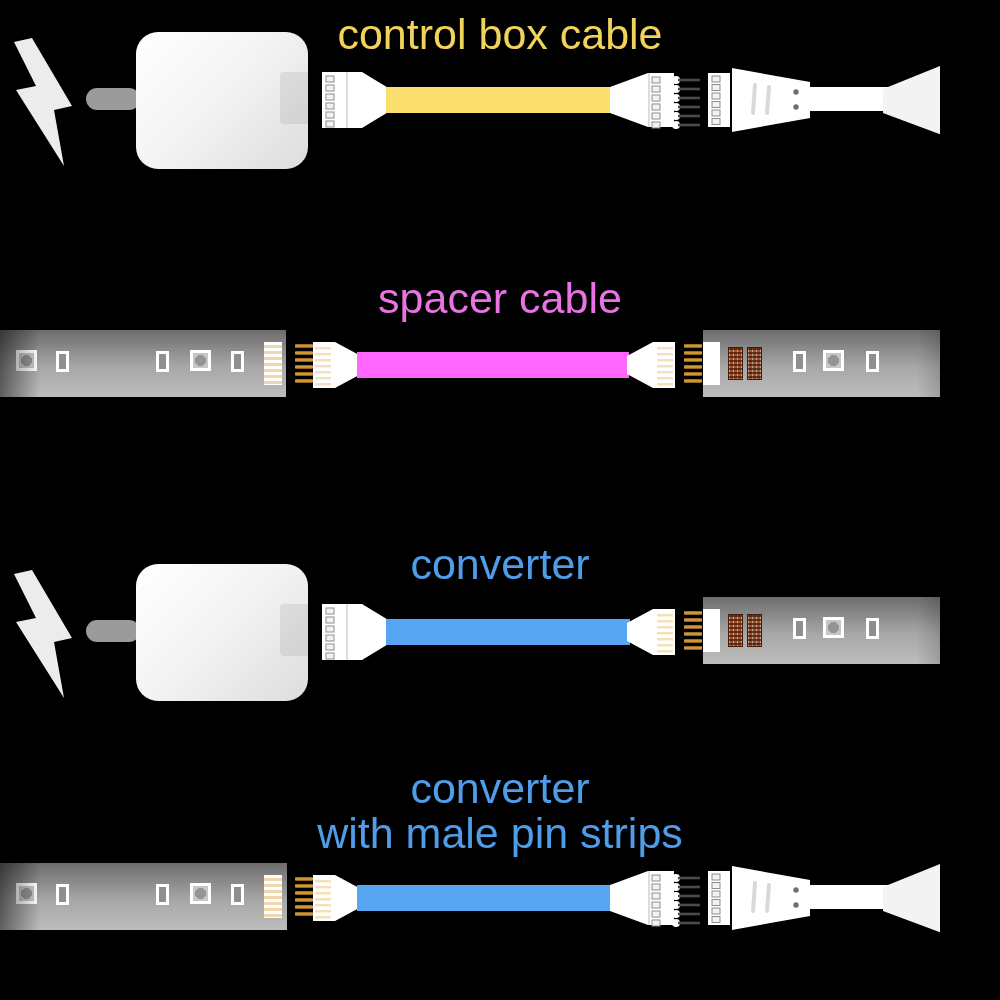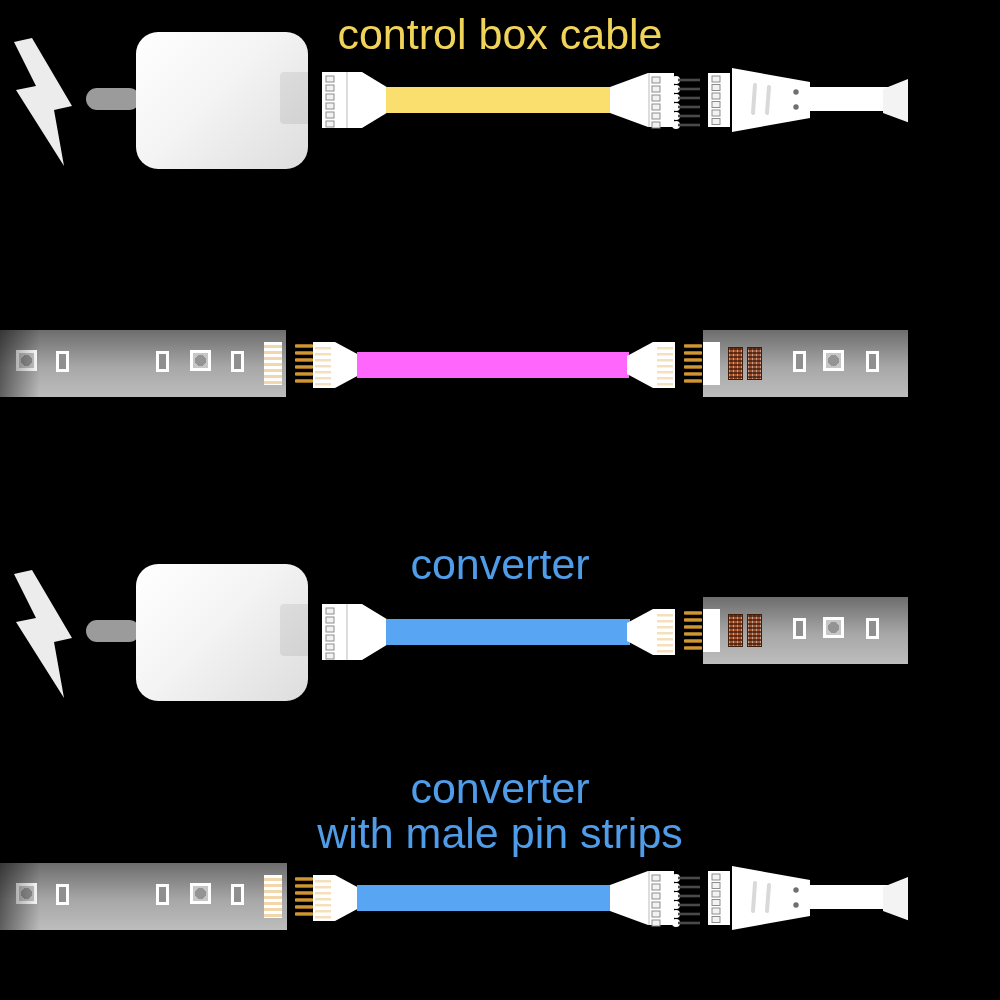--- a/index.html
+++ b/index.html
@@ -1,19 +1,20 @@
 <!DOCTYPE html>
 <html style="--page-background: #000000; --label-yellow: #f0d359; --cable-yellow: #fbdf6e; --label-magenta: #e873e2; --cable-magenta: #ff66fb; --label-blue: #4f9ce8; --cable-blue: #58a6f3; --cable-white: #ffffff; --gold-pins: #d99b33; --copper-pads: #a0502a;"><head>
 <meta charset="utf-8">
 <style>
   html,body{margin:0;padding:0;background:#000;}
   #canvas{
     position:relative;width:908px;height:1000px;overflow:hidden;
     background:var(--page-background,#000);
     font-family:"Liberation Sans","DejaVu Sans",sans-serif;
+    padding-left:32px;
   }
   .row{position:absolute;inset:0;}
   .label{
     position:absolute;left:0;width:1000px;text-align:center;
     font-size:43px;line-height:45px;font-weight:400;white-space:pre-line;
   }
   .c-yellow{color:var(--label-yellow,#f0d359);}
   .c-magenta{color:var(--label-magenta,#e873e2);}
   .c-blue{color:var(--label-blue,#4f9ce8);}
   .abs{position:absolute;}
@@ -178,20 +179,21 @@
     <svg class="abs" style="left:883px;top:63px" width="64" height="74" viewBox="0 0 64 74">
         <use href="#g-endfunnel"></use>
       </svg>
     <div class="stub" style="left:947px;top:63px">
       <div class="copper" style="left:3px;top:19px"></div>
       <div class="copper" style="left:22px;top:19px"></div>
     </div>
   </div>
 
   <div class="row">
+    <div class="label c-magenta" style="top:276px">spacer cable</div>
     <div class="strip shade-l" style="left:0;top:330px;width:286px">
       <div class="led" style="left:16px;top:20px"></div>
       <div class="chip" style="left:56px;top:21px"></div>
       <div class="chip" style="left:156px;top:21px"></div>
       <div class="led" style="left:190px;top:20px"></div>
       <div class="chip" style="left:231px;top:21px"></div>
       <div class="pad-stripes" style="left:264px;top:12px"></div>
     </div>
     <svg class="abs" style="left:295px;top:344px" width="18" height="42" viewBox="0 0 18 42">
         <use href="#g-pins"></use>

